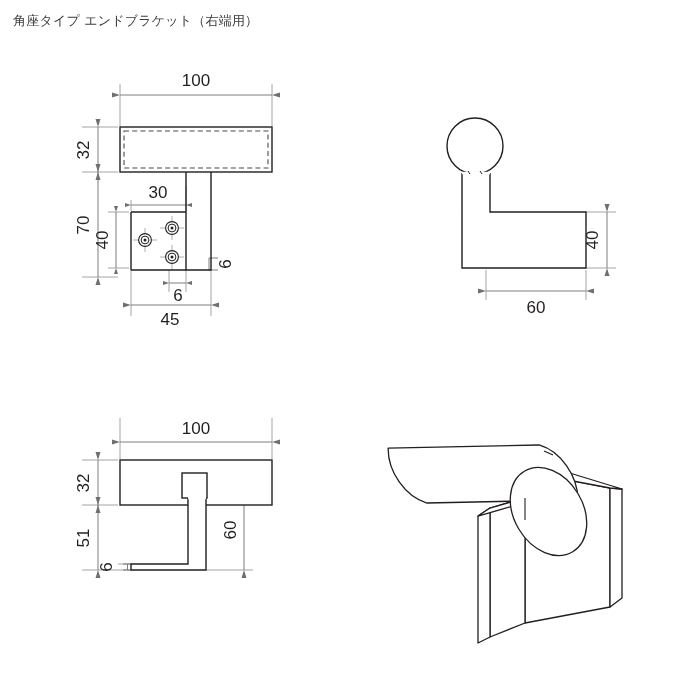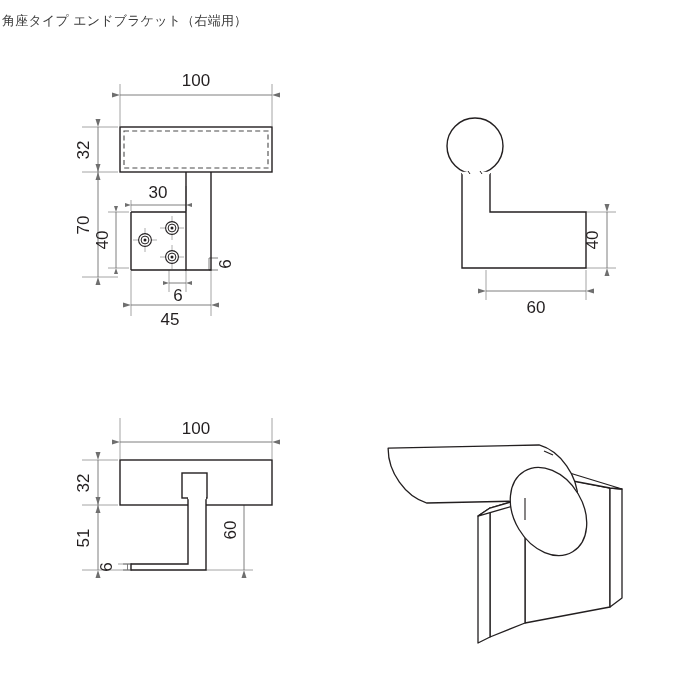--- a/index.html
+++ b/index.html
@@ -18,21 +18,21 @@
   }
   #sheet {
     position: absolute;
     left: 0;
     top: 0;
     width: 700px;
     height: 700px;
   }
   .title {
     position: absolute;
-    left: 2px;
+    left: 13px;
     top: 12px;
     font-size: 13px;
     line-height: 18px;
     letter-spacing: 0.2px;
     color: #3b3b3b;
     white-space: nowrap;
     font-family: "DejaVu Sans", "Liberation Sans", sans-serif;
   }
   svg { display: block; }
   text {

